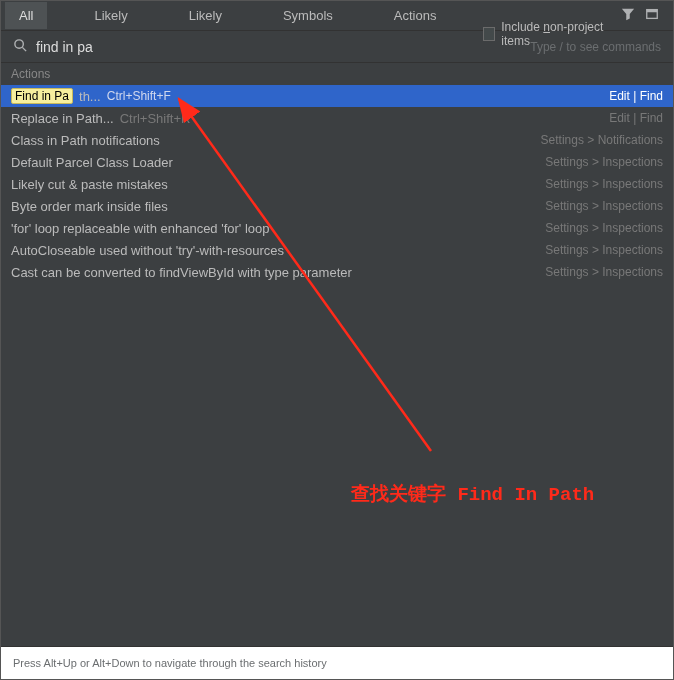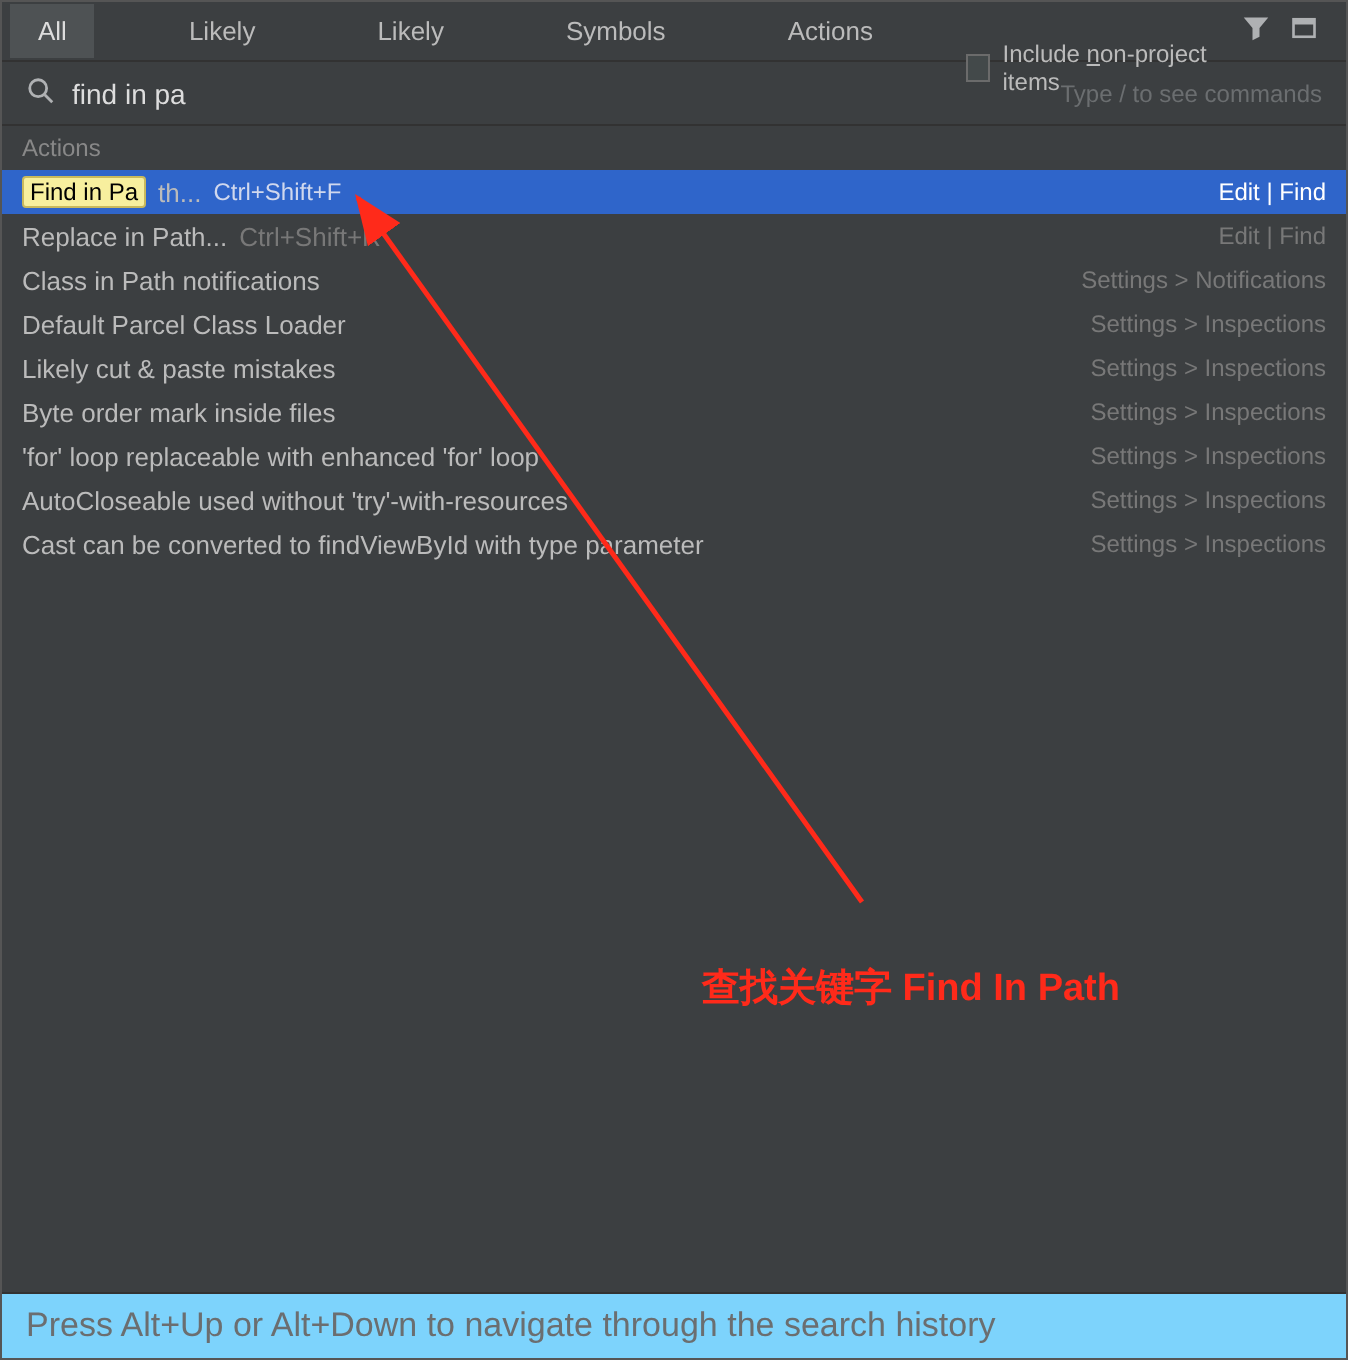--- a/index.html
+++ b/index.html
@@ -70,28 +70,28 @@
     .shortcut { color: #8f9193; font-size: 12px; text-align: right; }
     .result-meta {
       color: #787878; font-size: 12px;
     }
     .dim-label { color: #bbbbbb; }
     .dim-shortcut { color: #787878; }
     .footer {
       position: absolute; bottom: 0; left: 0; right: 0;
       height: 26px; padding: 16px 12px;
       display: flex; align-items: center;
-      color: #6b6e70; font-size: 17px;
+      color: #6b6e70; font-size: 11px;
       border-top: 1px solid #323232;
-      background: #7dd3fc;
+      background: #ffffff;
     }
     .annotation {
       position: absolute;
       color: #ff2a1a; font-weight: bold; font-size: 19px;
-      font-family: Liberation Sans, sans-serif;
+      font-family: Liberation Mono, monospace;
     }
     .arrow-svg { position: absolute; left: 0; top: 0; pointer-events: none; }
     .underline { text-decoration: underline; }
   </style>
 </head>
 <body>
 
 <div class="tabs">
   <div class="tab active">All</div>
   <div class="tab">Likely</div>

